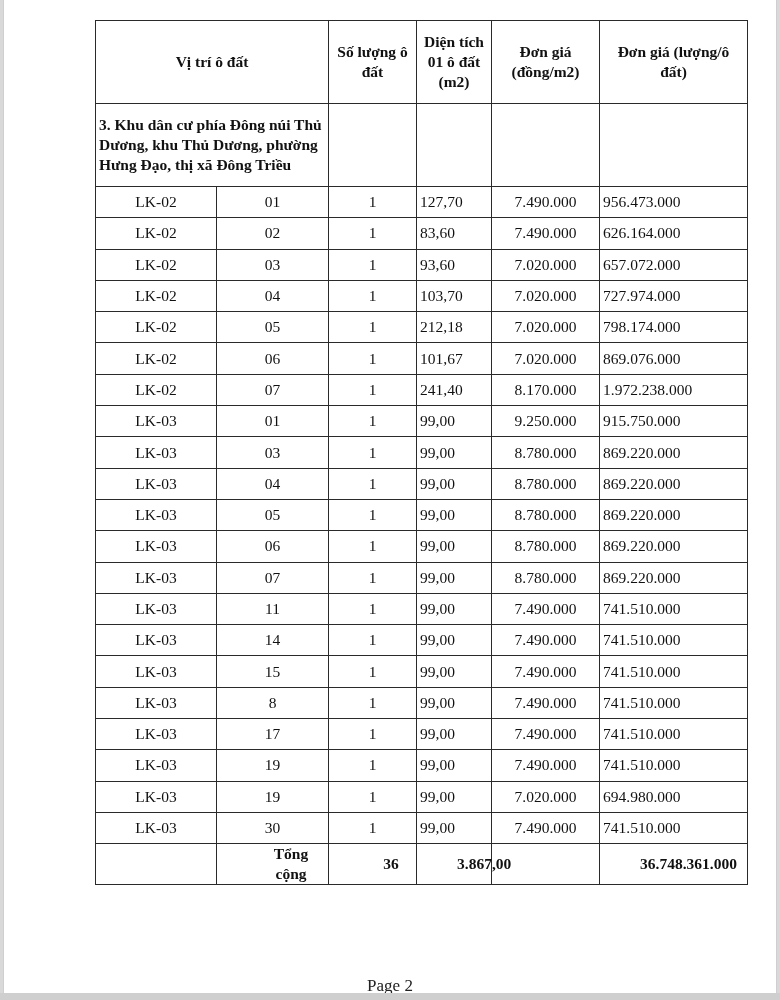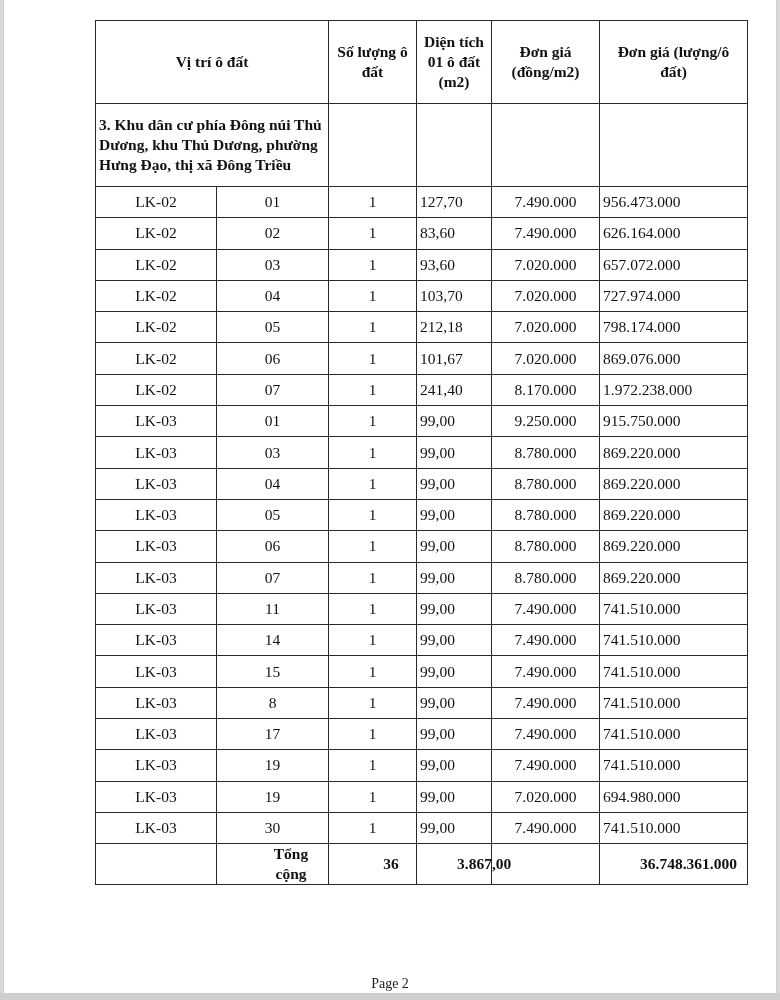--- a/index.html
+++ b/index.html
@@ -29,21 +29,21 @@
     vertical-align: middle;
   }
   th { font-weight: bold; text-align: center; height: 82px; font-size: 15.5px; }
   td.section { font-weight: bold; text-align: left; vertical-align: top; padding-top: 4px; height: 82px; line-height: 21px; font-family: Liberation Serif, serif; }
   tr.data td { height: 30.3px; }
   td.c { text-align: center; }
   td.r { text-align: left; }
   tr.total td { height: 32px; font-weight: bold; padding-left: 40px; }
   .page-footer {
     position: absolute; top: 976px; left: 0; width: 772px; text-align: center;
-    font-size: 14px; color: #222;
+    font-size: 17px; color: #222;
   }
   .bottom-bar { position: absolute; left: 0; top: 993px; width: 780px; height: 7px; background: #cfcfcf; }
 </style>
 </head>
 <body>
 
 <div class="page">
   <table class="grid">
     <colgroup>
       <col style="width:121px">

